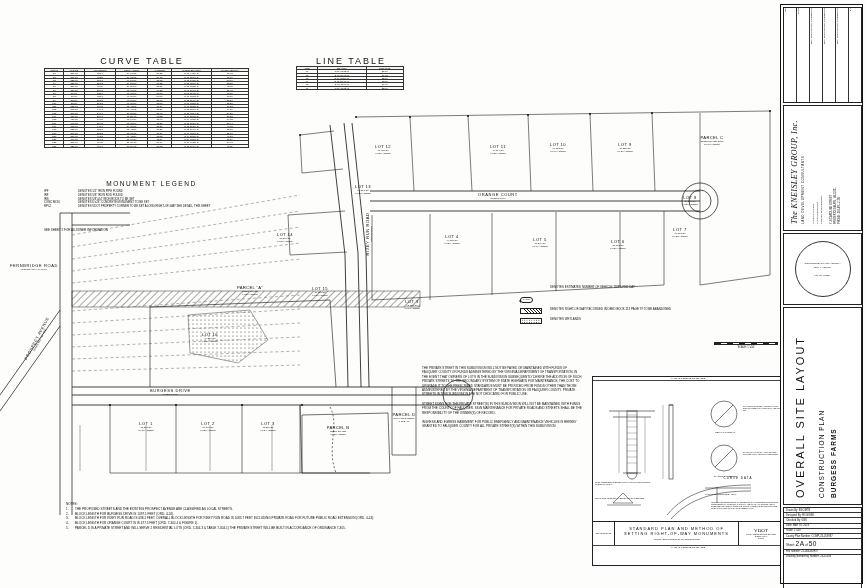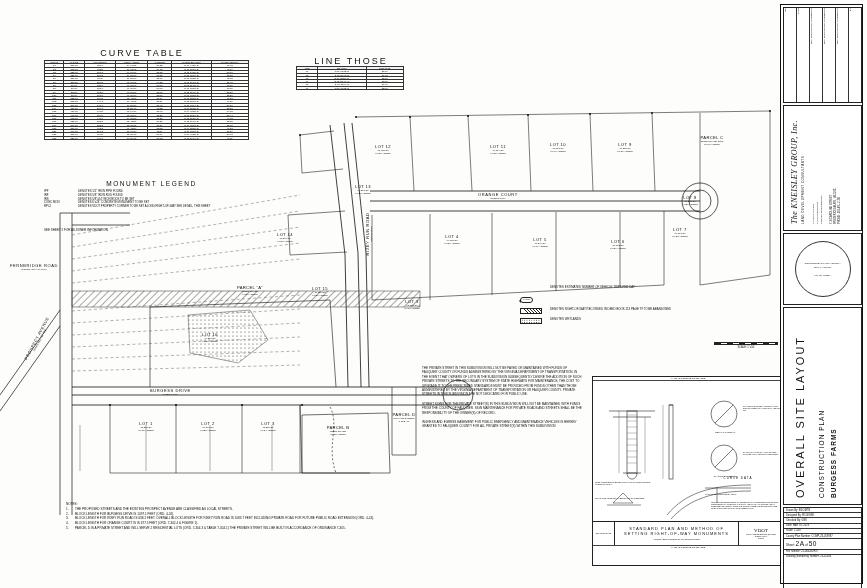--- a/index.html
+++ b/index.html
@@ -13,21 +13,21 @@
   .abs { position:absolute; }
   .ttl { font-size:9px; letter-spacing:2px; text-align:center; }
 
   
   table.dt { border-collapse:collapse; font-size:2.3px; line-height:1; }
   table.dt th, table.dt td { border:0.4px solid #333; padding:0px 1px; white-space:nowrap;
       text-align:center; font-weight:normal; }
   table.dt th { font-size:2.2px; background:#f2f2f2; }
 
   
-  #curve-table-wrap { left:44px; top:48px; width:196px; }
+  #curve-table-wrap { left:44px; top:56px; width:196px; }
   #curve-table-wrap .ttl { margin-bottom:2px; }
   #curve-table { width:205px; }
 
   
   #line-table-wrap { left:296px; top:56px; width:110px; }
   #line-table { width:108px; }
 
   
   #monument-legend { left:44px; top:180px; width:215px; }
   #monument-legend .mtitle { font-size:6.5px; letter-spacing:1.6px; text-align:center; margin-bottom:3px;}
@@ -371,21 +371,21 @@
             <td>10°29'02"</td>
             <td>20.63'</td>
             <td>N 15°56'40" E</td>
             <td>41.11'</td>
           </tr>
         </tbody>
     </table>
   </div>
 
   <div class="abs" id="line-table-wrap">
-    <div class="ttl">LINE THOSE</div>
+    <div class="ttl">LINE TABLE</div>
     <table class="dt" id="line-table">
       <thead>
           <tr>
             <th>LINE</th>
             <th>BEARING</th>
             <th>DISTANCE</th>
           </tr>
         </thead>
       <tbody>
           <tr>

